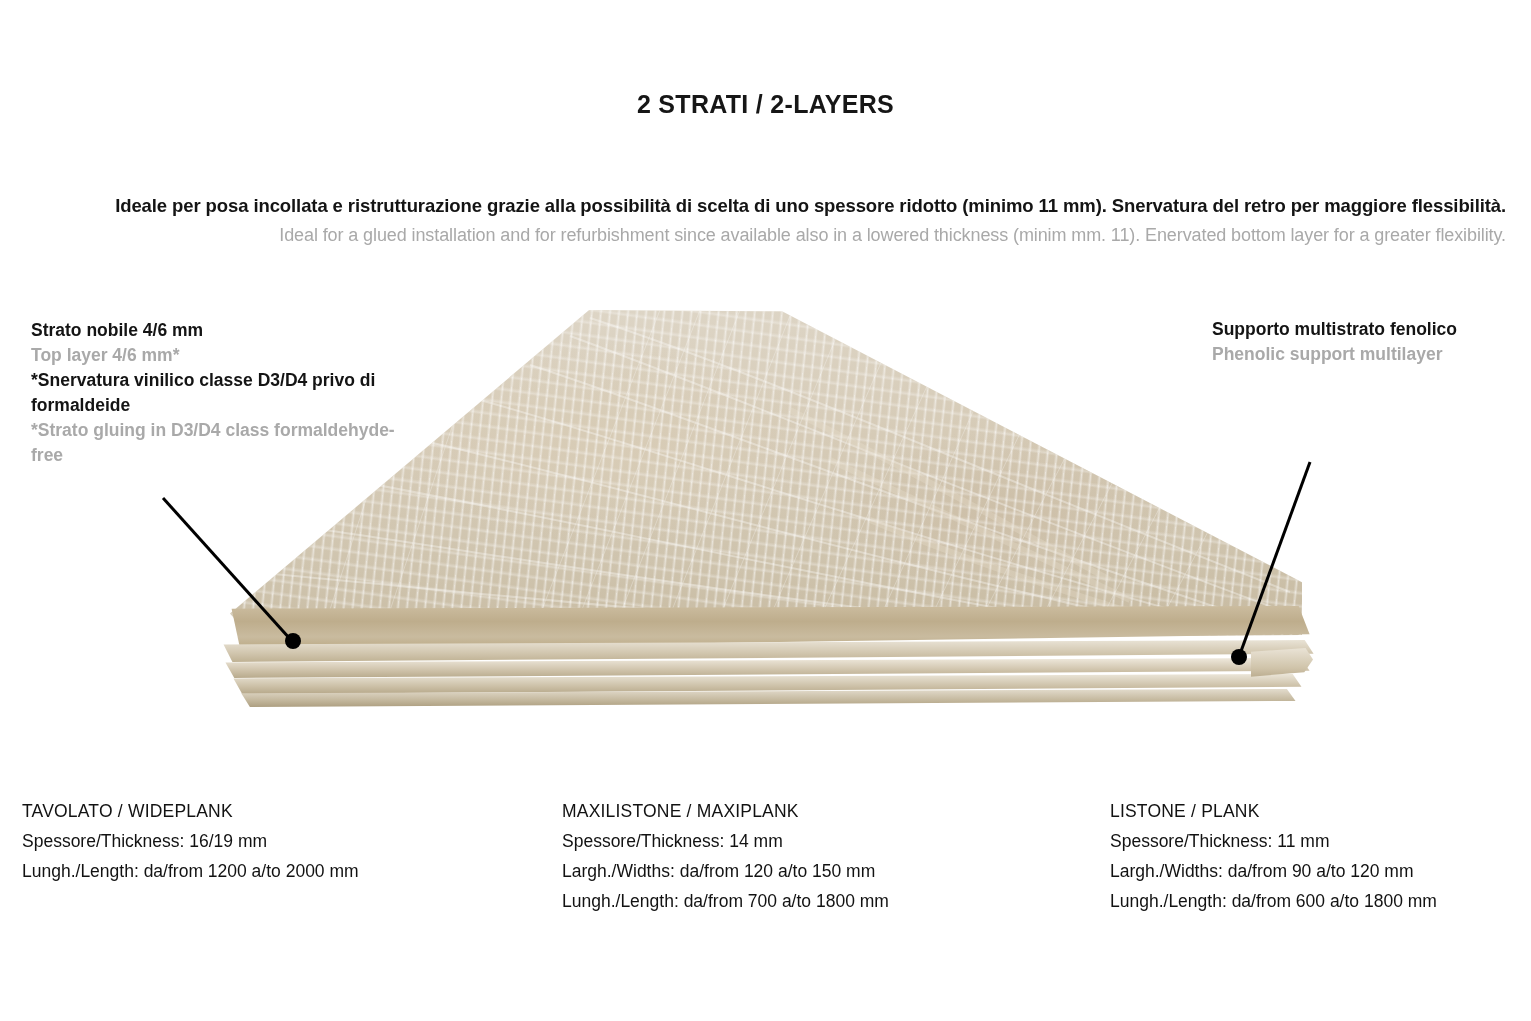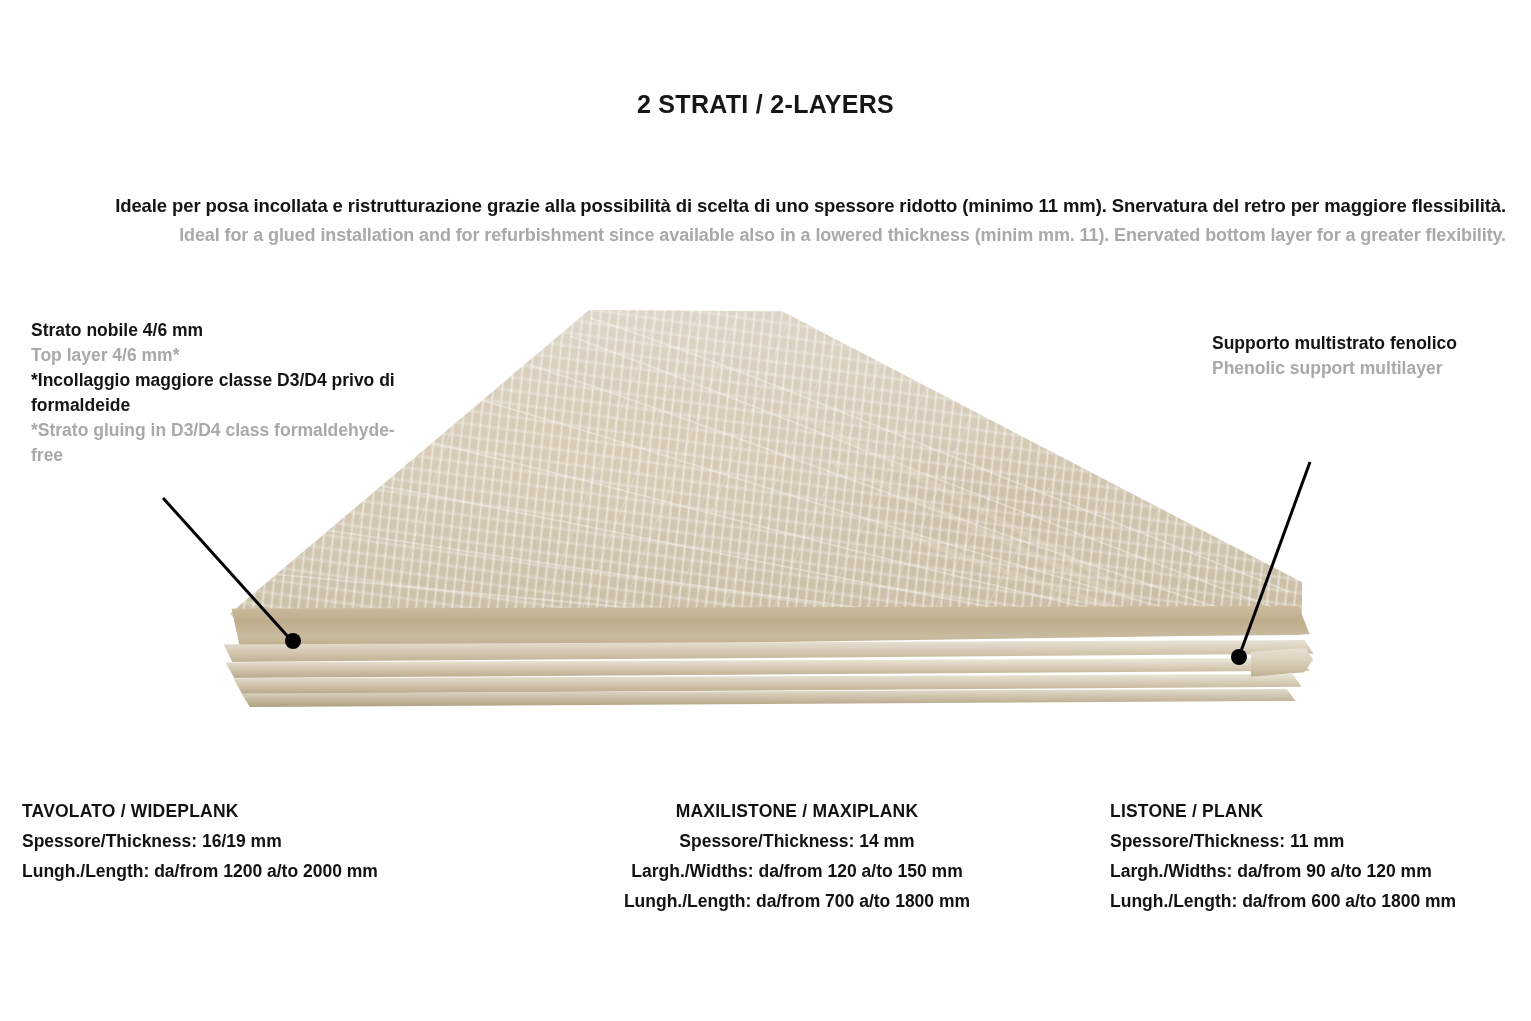--- a/index.html
+++ b/index.html
@@ -43,21 +43,21 @@
   }
   .intro .it {
     font-size: 18.5px;
     font-weight: bold;
     color: #141414;
     line-height: 28px;
     letter-spacing: -0.1px;
   }
   .intro .en {
     font-size: 18px;
-    font-weight: bold;
+    font-weight: normal;
     color: #a9a9a9;
     line-height: 30px;
     letter-spacing: -0.1px;
   }
 
   
   .callout {
     position: absolute;
     font-size: 17.5px;
     line-height: 25px;
@@ -69,21 +69,21 @@
   .callout .en {
     font-weight: bold;
     color: #a9a9a9;
   }
   #callout-left {
     top: 318px;
     left: 31px;
     width: 380px;
   }
   #callout-right {
-    top: 331px;
+    top: 317px;
     left: 1212px;
     width: 300px;
   }
 
   
   .leader {
     position: absolute;
     top: 0;
     left: 0;
     width: 1531px;
@@ -149,27 +149,27 @@
     clip-path: polygon(0% 18%, 88% 6%, 100% 42%, 86% 82%, 0% 96%);
   }
 
   
   .spec-col {
     position: absolute;
     top: 796px;
     font-size: 17.5px;
     line-height: 30px;
     color: #121212;
-    font-weight: bold;
+    font-weight: normal;
   }
   .spec-col .head {
     letter-spacing: 0.2px;
   }
   #spec-0 { left: 22px; width: 470px; }
-  #spec-1 { left: 562px; width: 470px; text-align: center; }
+  #spec-1 { left: 562px; width: 470px; }
   #spec-2 { left: 1110px; width: 430px; }
 </style>
 </head>
 <body>
 
 <div id="page">
 
   <div class="title">2 STRATI / 2-LAYERS</div>
 
   <div class="intro">
@@ -224,21 +224,21 @@
   <svg class="leader" viewBox="0 0 1531 1021">
     <line x1="163" y1="498" x2="291" y2="640" stroke="#000000" stroke-width="3"></line>
     <circle cx="293" cy="641" r="8" fill="#000000"></circle>
     <line x1="1310" y1="462" x2="1240" y2="654" stroke="#000000" stroke-width="3"></line>
     <circle cx="1239" cy="657" r="8" fill="#000000"></circle>
   </svg>
 
   <div class="callout" id="callout-left">
     <div class="it">Strato nobile 4/6 mm</div>
     <div class="en">Top layer 4/6 mm*</div>
-    <div class="it">*Incollaggio maggiore classe D3/D4 privo di formaldeide</div>
+    <div class="it">*Snervatura vinilico classe D3/D4 privo di formaldeide</div>
     <div class="en">*Strato gluing in D3/D4 class formaldehyde-free</div>
   </div>
 
   <div class="callout" id="callout-right">
     <div class="it">Supporto multistrato fenolico</div>
     <div class="en">Phenolic support multilayer</div>
   </div>
 
   <div class="spec-col" id="spec-0">
     <div class="head">TAVOLATO / WIDEPLANK</div>

